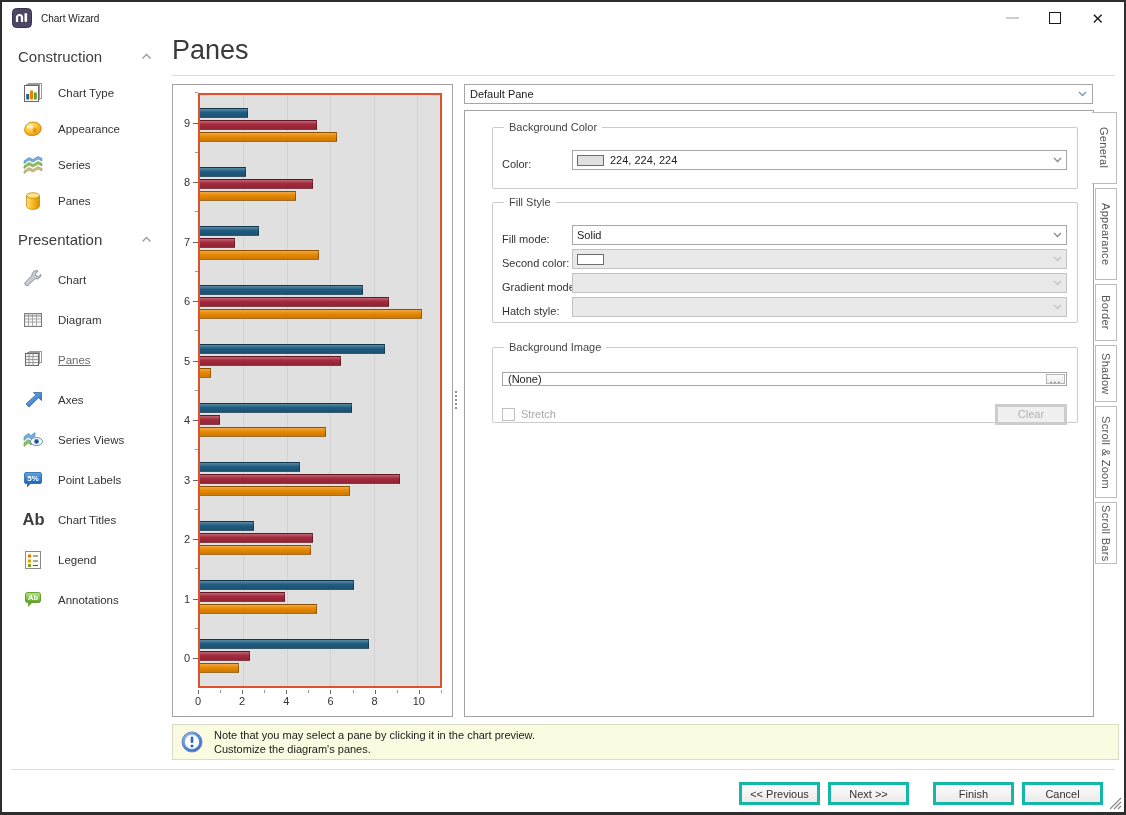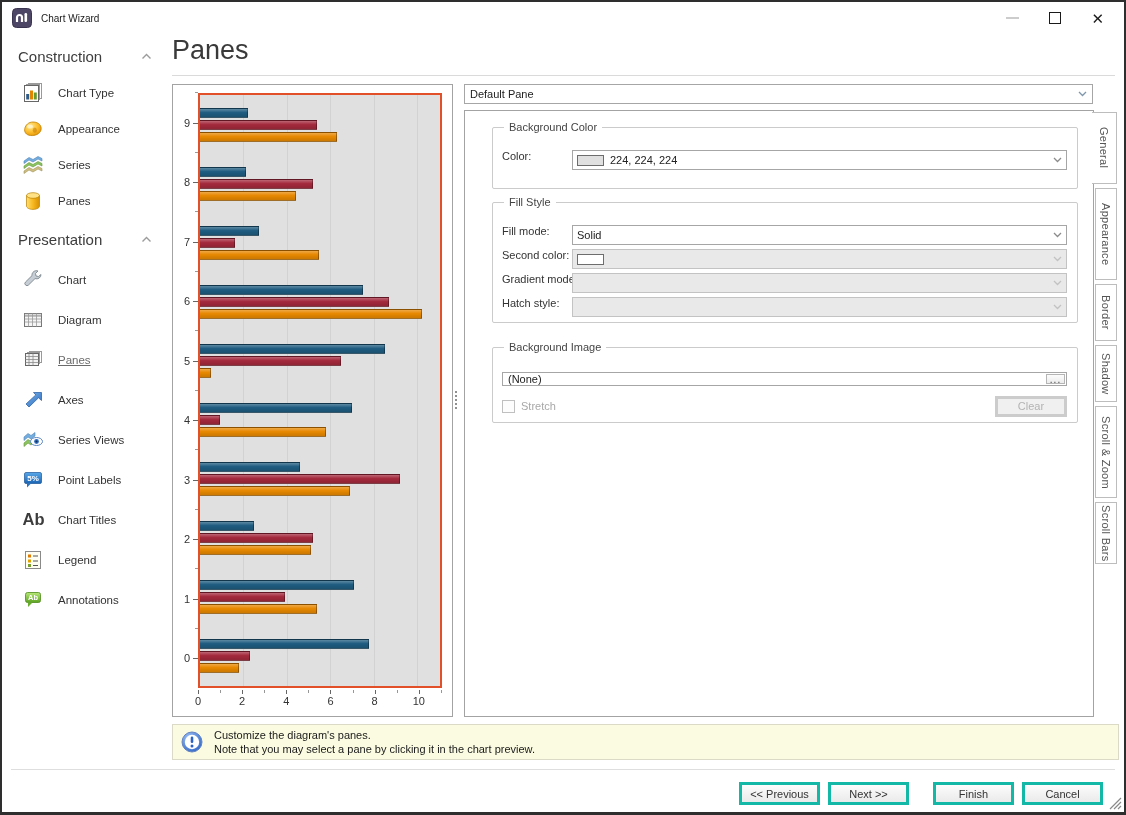--- a/index.html
+++ b/index.html
@@ -58,21 +58,21 @@
   .t0{left:1090px;top:110px;height:72px;}
   .t1{left:1093px;top:186px;height:92px;}
   .t2{left:1093px;top:282px;height:57px;}
   .t3{left:1093px;top:343px;height:57px;}
   .t4{left:1093px;top:404px;height:92px;}
   .t5{left:1093px;top:500px;height:62px;}
   
   .groupbox{position:absolute;border:1px solid #cbcbcb;border-radius:2px;}
   .gb-title{position:absolute;top:-7px;left:11px;background:#fff;padding:0 5px;font-size:11px;color:#444;white-space:nowrap;}
   .gb-rows{display:flex;flex-direction:column;gap:4px;padding:22px 10px 0 9px;}
-  .gb-row{display:flex;align-items:flex-start;height:20px;}
+  .gb-row{display:flex;align-items:flex-end;height:20px;}
   .gb-label{width:70px;flex-shrink:0;font-size:11px;color:#333;white-space:nowrap;}
   .group-bgcolor{left:27px;top:16px;width:586px;height:62px;}
   .group-fillstyle{left:27px;top:91px;width:586px;height:121px;}
   .group-bgimage{left:27px;top:236px;width:586px;height:76px;}
   
   .combo{flex:1;height:20px;border:1px solid #a6a6a6;background:#fff;display:flex;align-items:center;
     padding-left:4px;font-size:11px;color:#222;gap:6px;position:relative;}
   .combo .chev{margin-left:auto;margin-right:4px;color:#8b8b8b;display:flex;}
   .combo.disabled{background:#e9e9e9;border-color:#c3c3c3;color:#9a9a9a;}
   .combo.disabled .chev{color:#c2c2c2;}
@@ -480,21 +480,21 @@
                   <polyline points="1,1 4.5,4.5 8,1" fill="none" stroke="currentColor" stroke-width="1.3"></polyline>
                 </svg>
               </span>
           </div>
         </div>
       </div>
     </div>
 
     <div class="groupbox group-bgimage">
       <span class="gb-title">Background Image</span>
-      <div class="gb-rows" style="padding-top:24px;gap:0;">
+      <div class="gb-rows" style="padding-top:24px;gap:8px;">
         <div class="field">
           <span>(None)</span>
           <span class="browse-btn">...</span>
         </div>
         <div class="bgimg-row2">
           <span class="checkbox-wrap">
             <span class="checkbox"></span>
             <span class="checkbox-label">Stretch</span>
           </span>
           <span class="btn disabled clear-btn">Clear</span>
@@ -529,22 +529,22 @@
             <stop offset="0%" stop-color="#9cc0f5"></stop>
             <stop offset="100%" stop-color="#2b62c4"></stop>
           </radialGradient>
         </defs>
       <circle cx="11" cy="11" r="10" fill="url(#infog)" stroke="#6585c2"></circle>
       <circle cx="11" cy="11" r="7.2" fill="#fff"></circle>
       <rect x="9.7" y="5.6" width="2.6" height="6.4" rx="1.3" fill="#2b62c4"></rect>
       <circle cx="11" cy="15" r="1.5" fill="#2b62c4"></circle>
     </svg>
     <div class="info-text">
+      <div>Note that you may select a pane by clicking it in the chart preview.</div>
       <div>Customize the diagram's panes.</div>
-      <div>Note that you may select a pane by clicking it in the chart preview.</div>
     </div>
   </div>
 
   <div class="footer-sep"></div>
   <div class="btn footer-btn btn-prev">&lt;&lt; Previous</div>
   <div class="btn footer-btn btn-next">Next &gt;&gt;</div>
   <div class="btn footer-btn btn-finish">Finish</div>
   <div class="btn footer-btn btn-cancel">Cancel</div>
   <svg class="resize-grip" width="13" height="13">
     <path d="M12 1 L1 12 M12 5 L5 12 M12 9 L9 12" stroke="#8a8a8a" stroke-width="1.2" fill="none"></path>

